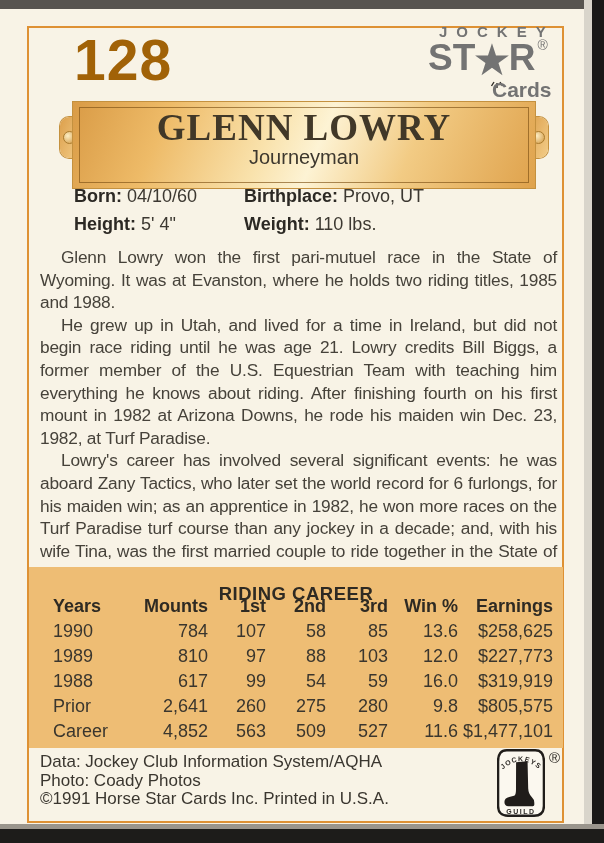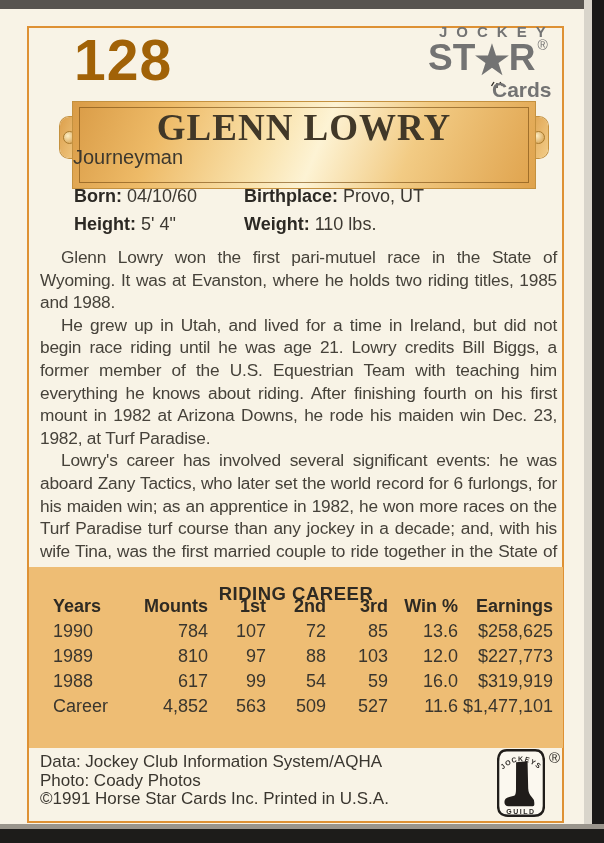--- a/index.html
+++ b/index.html
@@ -57,21 +57,21 @@
     border:1px solid #a97b2e;
   }
   .tab-left .screw{left:3px;}
   .tab-right .screw{right:3px;}
   .plaque-name{
     position:absolute;left:0;right:0;top:4px;text-align:center;
     font-family:"Liberation Serif",serif;font-size:37px;font-weight:bold;
     letter-spacing:1px;color:#413828;
   }
   .plaque-title{
-    position:absolute;left:0;right:0;top:44px;text-align:left;
+    position:absolute;left:0;right:0;top:44px;text-align:center;
     font-size:20px;color:#3d382e;
   }
 
   
   .bio-row{position:absolute;font-size:18px;color:#3c3831;}
   .bio-label{font-weight:bold;color:#2c2924;}
   .bio-c1{left:74px;}
   .bio-c2{left:244px;}
   .bio-r1{top:186px;}
   .bio-r2{top:214px;}
@@ -182,21 +182,21 @@
           <th class="r">3rd</th>
           <th class="r">Win %</th>
           <th class="r">Earnings</th>
         </tr>
       </thead>
     <tbody>
         <tr>
           <td class="l">1990</td>
           <td class="r">784</td>
           <td class="r">107</td>
-          <td class="r">72</td>
+          <td class="r">58</td>
           <td class="r">85</td>
           <td class="r">13.6</td>
           <td class="r">$258,625</td>
         </tr>
         <tr>
           <td class="l">1989</td>
           <td class="r">810</td>
           <td class="r">97</td>
           <td class="r">88</td>
           <td class="r">103</td>
@@ -204,20 +204,29 @@
           <td class="r">$227,773</td>
         </tr>
         <tr>
           <td class="l">1988</td>
           <td class="r">617</td>
           <td class="r">99</td>
           <td class="r">54</td>
           <td class="r">59</td>
           <td class="r">16.0</td>
           <td class="r">$319,919</td>
+        </tr>
+        <tr>
+          <td class="l">Prior</td>
+          <td class="r">2,641</td>
+          <td class="r">260</td>
+          <td class="r">275</td>
+          <td class="r">280</td>
+          <td class="r">9.8</td>
+          <td class="r">$805,575</td>
         </tr>
         <tr>
           <td class="l">Career</td>
           <td class="r">4,852</td>
           <td class="r">563</td>
           <td class="r">509</td>
           <td class="r">527</td>
           <td class="r">11.6</td>
           <td class="r">$1,477,101</td>
         </tr>

